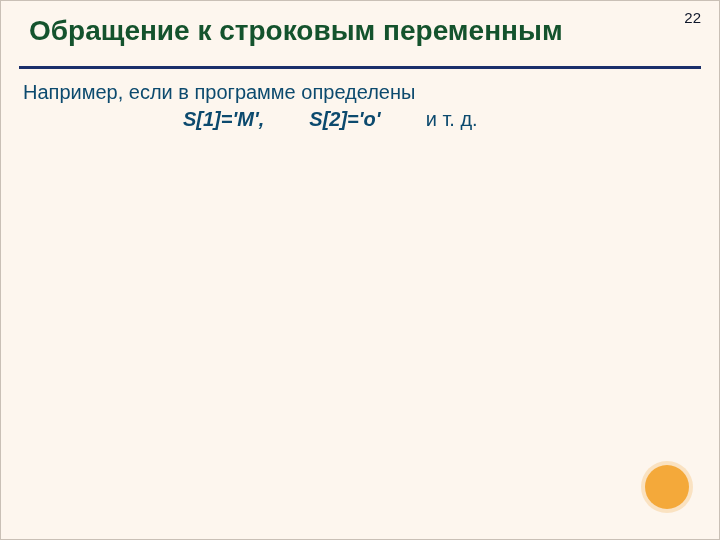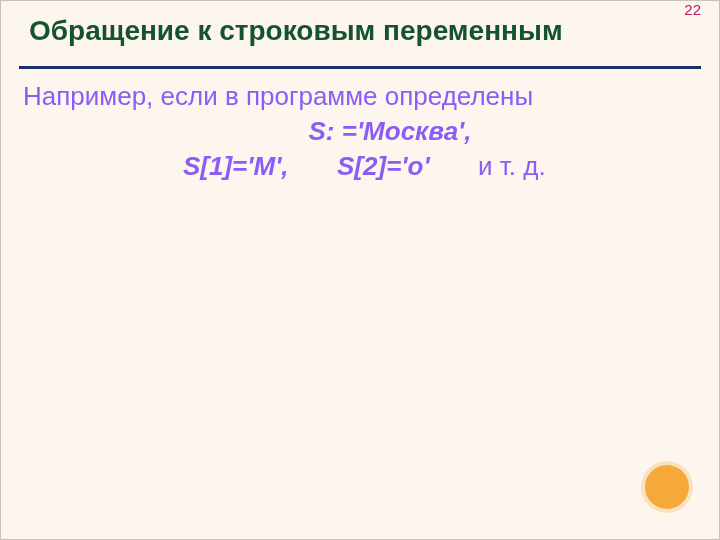--- a/index.html
+++ b/index.html
@@ -3,35 +3,35 @@
 <meta charset="utf-8">
 <style>
   * { margin: 0; padding: 0; box-sizing: border-box; }
   html, body { width: 720px; height: 540px; font-family: Arial, sans-serif; background: #fff; overflow: hidden; }
   .slide {
     width: 720px; height: 540px; position: relative;
     background: #fdf6ee;
     border: 1px solid #c9c0b6;
   }
   .page-number {
-    position: absolute; top: 0; right: 18px;
-    font-size: 15px; color: #be185d; text-align: right;
+    position: absolute; top: 8px; right: 18px;
+    font-size: 15px; color: #0f172a; text-align: right;
   }
   .title {
     margin: 14px 20px 13px 28px;
     font-size: 28px; font-weight: bold; color: #14532d;
     padding-bottom: 6px;
   }
   .title-rule {
     margin: 4px 18px 0 18px;
     border: none; border-top: 3px solid #1a2f6b;
   }
   .content {
     margin: 10px 22px 0 22px;
-    font-size: 26px; color: #8b5cf6; line-height: 1.35;
+    font-size: 20px; color: #0c4a6e; line-height: 1.35;
   }
   .row { display: block; }
   .bi { font-style: italic; font-weight: bold; }
   .indent-var { padding-left: 190px; }
   .center-line { text-align: center; padding-left: 60px; }
   .index-line { padding-left: 160px; }
   .gap { display: inline-block; width: 34px; }
   .corner-circle {
     position: absolute; right: 30px; bottom: 30px;
     width: 44px; height: 44px; border-radius: 50%;
@@ -41,23 +41,20 @@
 </style>
 </head>
 <body>
 
 <div class="slide">
   <div class="page-number">22</div>
   <div class="title">Обращение к строковым переменным</div>
   <hr class="title-rule">
   <div class="content">
     <div class="row">Например,  если в программе определены</div>
-    <div class="row center-line">
-      <span class="bi">S: ='Москва',</span>
-    </div>
     <div class="row index-line">
       <span class="bi">S[1]='М',</span>
       <span class="gap"></span>
       <span class="bi">S[2]='о'</span>
       <span class="gap"></span>
       <span>и т. д.</span>
     </div>
   </div>
   <div class="corner-circle"></div>
 </div>

